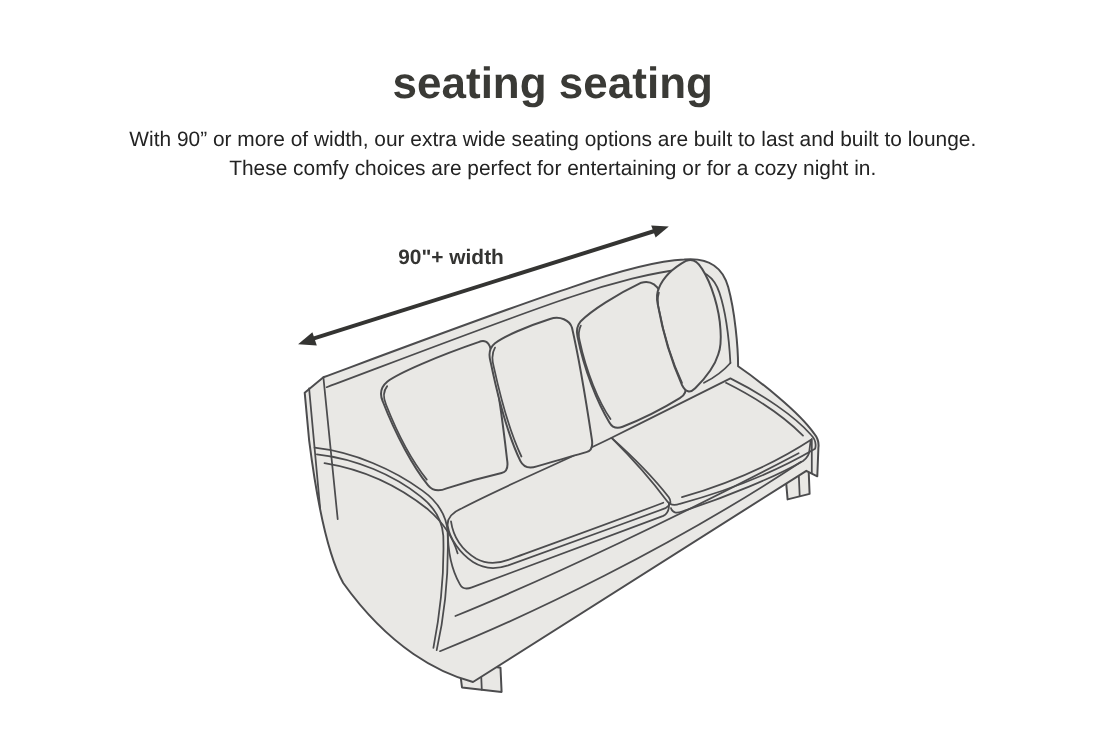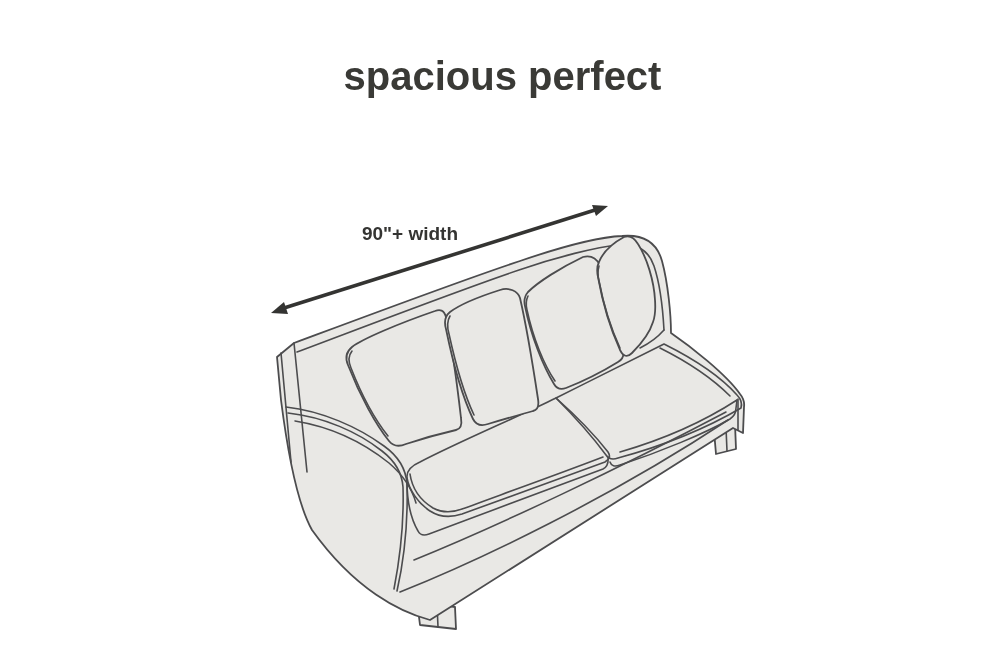--- a/index.html
+++ b/index.html
@@ -39,22 +39,26 @@
   .sofa-shape{fill:var(--fill);stroke:var(--line);stroke-width:1.8;stroke-linejoin:round;}
   .arrow-line{stroke:var(--arrow);stroke-width:3.6;}
   .arrow-head{fill:var(--arrow);stroke:none;}
   .dim-label{font-family:"Liberation Sans",sans-serif;font-size:19px;font-weight:bold;fill:var(--arrow);}
 </style>
 </head>
 <body>
 
 <div class="stage">
 
-  <h1 class="title">spacious perfect</h1>
+  <h1 class="title">seating seating</h1>
 
+  <p class="description">
+    <span>With 90” or more of width, our extra wide seating options are built to last and built to lounge.</span>
+    <span>These comfy choices are perfect for entertaining or for a cozy night in.</span>
+  </p>
 
   <svg class="art" width="1005" height="671" viewBox="0 0 1005 671">
 
     <g>
       <line class="arrow-line" x1="284" y1="308" x2="595" y2="210"></line>
       <polygon class="arrow-head" points="271,313 284,302 288,314"></polygon>
       <polygon class="arrow-head" points="608,206 592,205 596,216"></polygon>
     </g>
     <text class="dim-label" x="410" y="240" text-anchor="middle">90"+ width</text>
 

